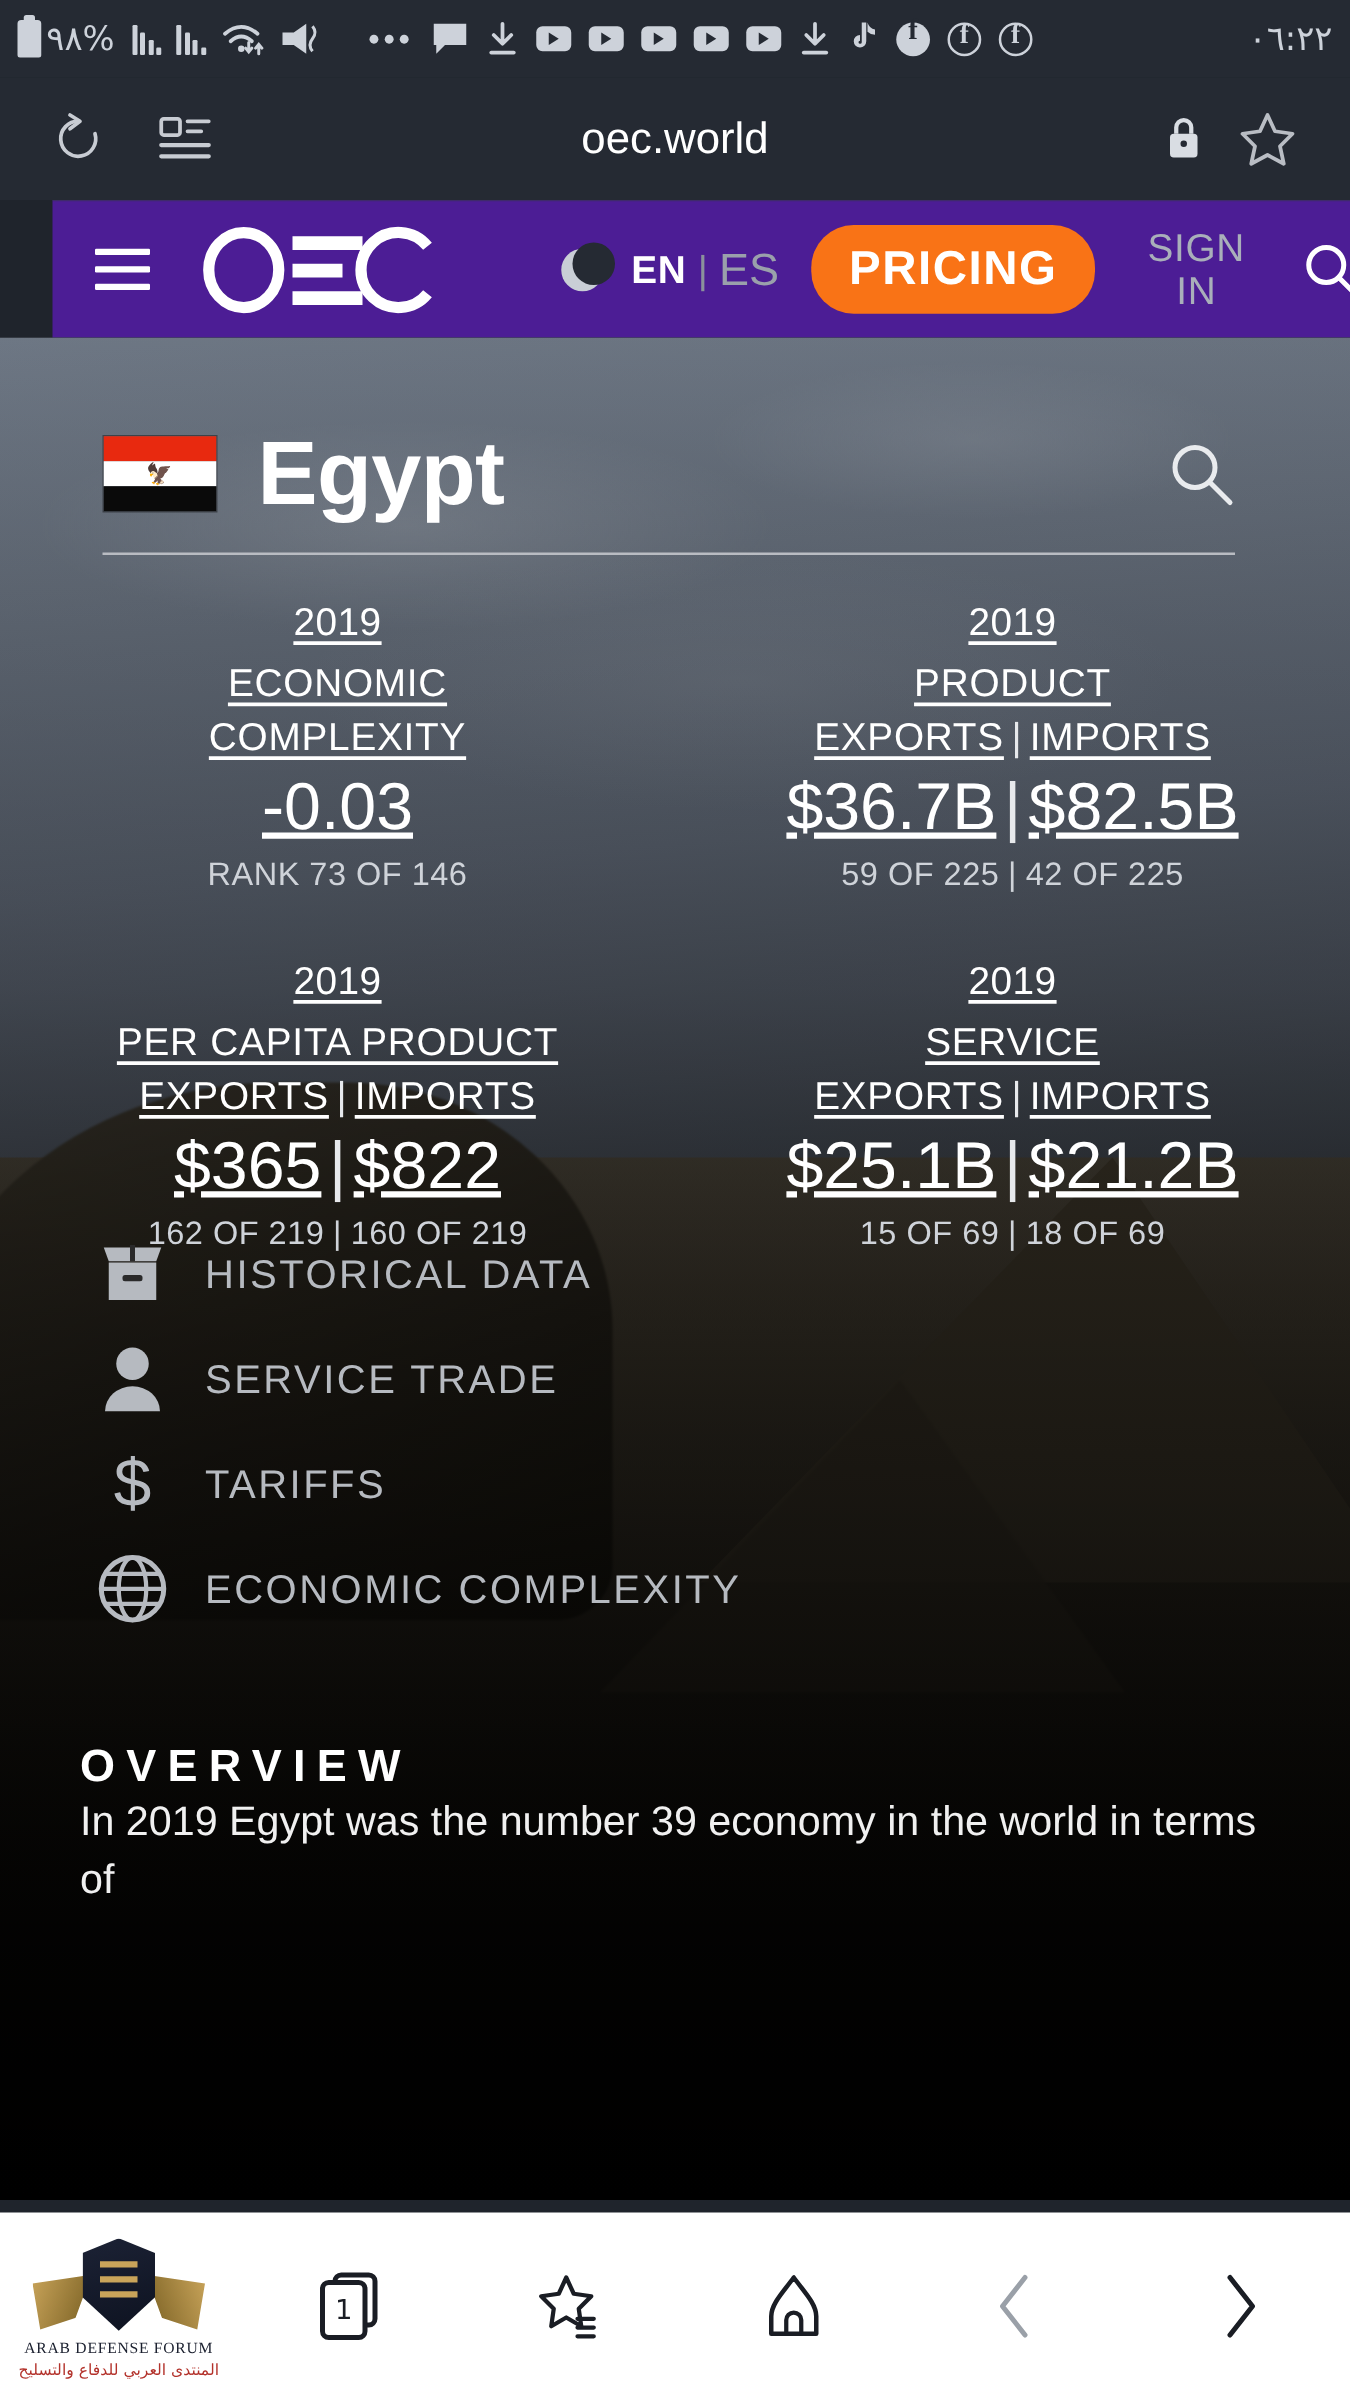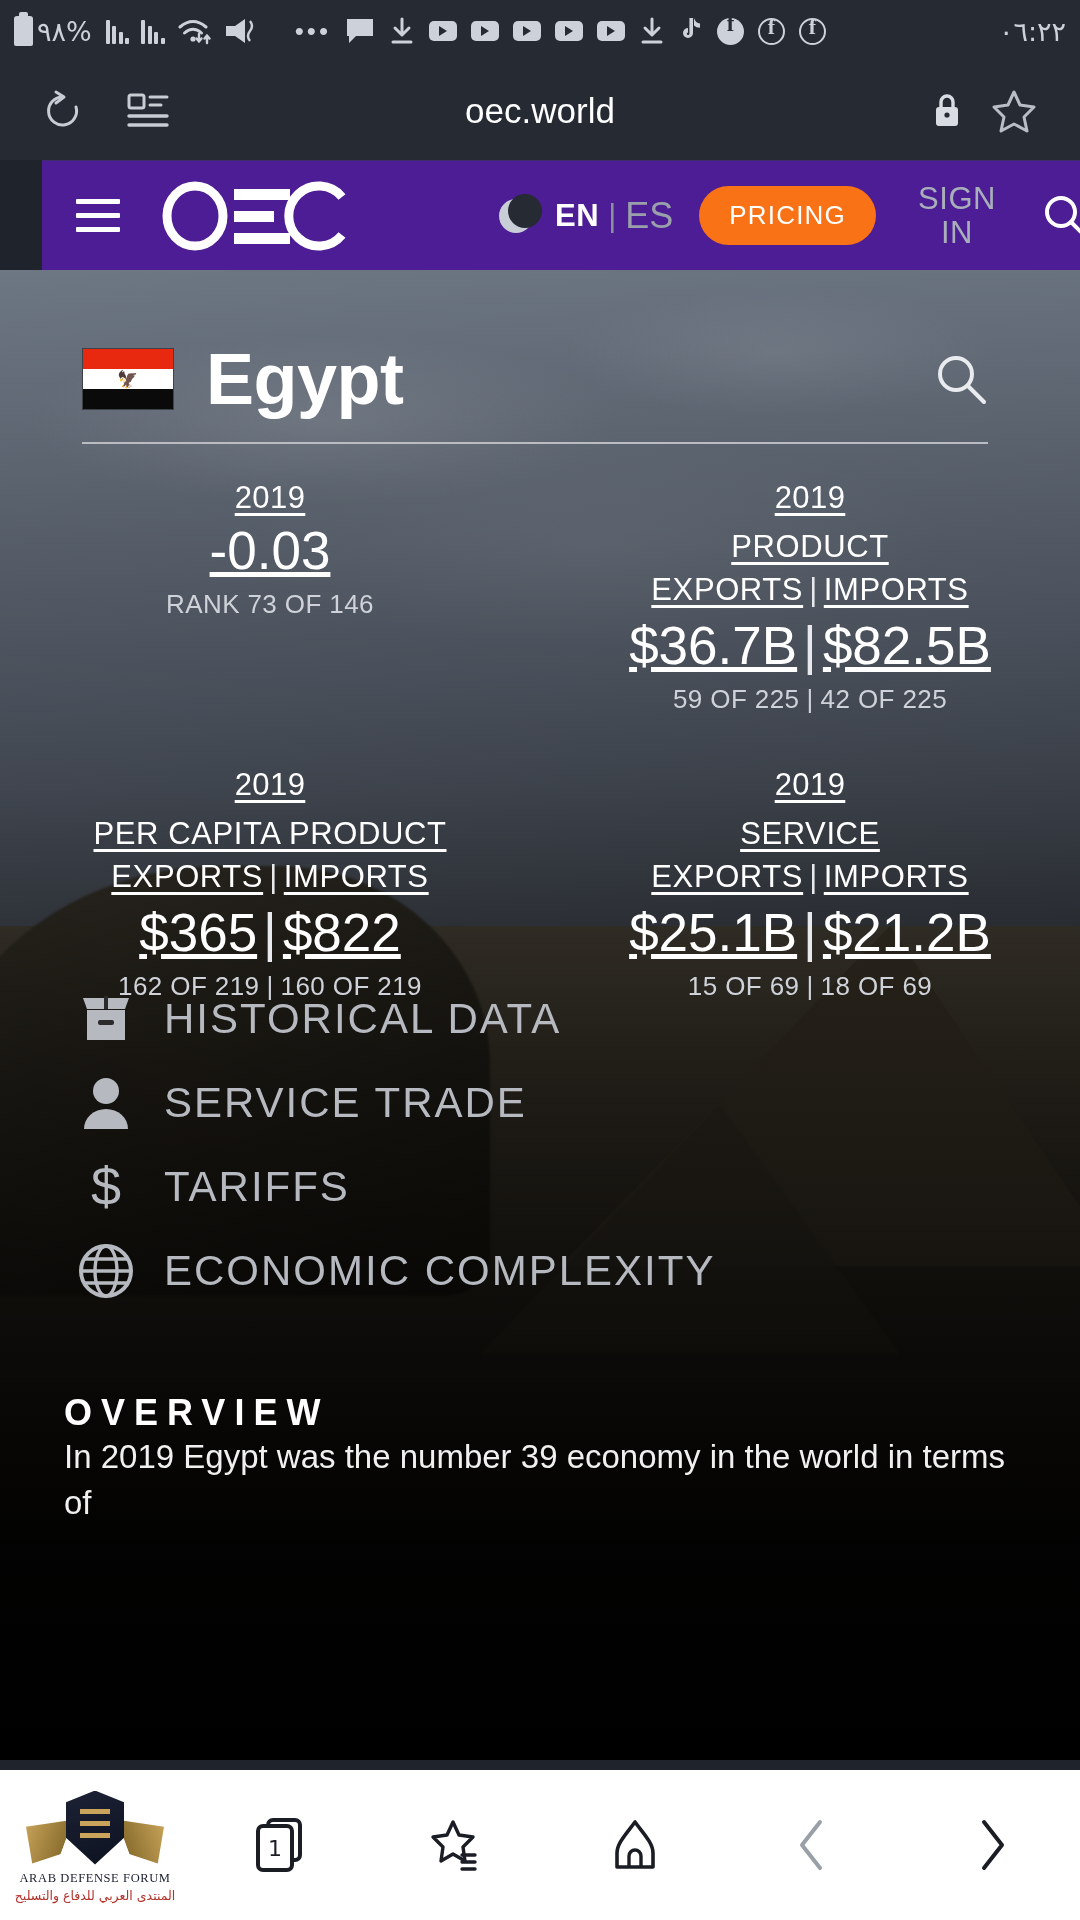--- a/index.html
+++ b/index.html
@@ -62,22 +62,22 @@
   .oeclogo { margin-left:40px; display:flex; align-items:center; }
   .oeclogo svg { display:block; }
   .navmid { margin-left:auto; display:flex; align-items:center; gap:0; }
   .moon { width:34px; height:34px; position:relative; margin-right:22px;}
   .moon::before { content:""; position:absolute; inset:0; border-radius:50%; background:#c9ced6; }
   .moon::after  { content:""; position:absolute; top:-5px; left:9px; width:34px; height:34px; border-radius:50%; background:#252a33; }
   .lang { font-size:31px; font-weight:bold; color:#ffffff; letter-spacing:0.5px;}
   .langsep { font-size:31px; color:#8b919c; margin:0 9px; font-weight:300;}
   .lang2 { font-size:36px; color:#9aa0ab; }
   .pricing {
-    margin-left:26px; background:#f97316; color:#fff; font-weight:normal;
-    font-size:26px; letter-spacing:1.2px; padding:14px 30px; border-radius:34px;
+    margin-left:26px; background:#f97316; color:#fff; font-weight:bold;
+    font-size:38px; letter-spacing:1.2px; padding:14px 30px; border-radius:34px;
     white-space:nowrap;
   }
   .signin {
     margin-left:26px; color:#a9afba; font-size:31px; line-height:34px;
     text-align:center; width:110px; letter-spacing:0.5px;
   }
   .navsearch { margin-left:30px; }
 
   
   .hero {
@@ -129,21 +129,21 @@
   .stat .lbl u { text-decoration:underline; text-underline-offset:5px;}
   .stat .val { font-size:53px; margin-top:4px; line-height:62px; letter-spacing:0px;}
   .stat .val u { text-decoration:underline; text-underline-offset:3px; }
   .stat .rank { font-size:26px; color:#cfd3d9; margin-top:7px; letter-spacing:.4px;}
   .pipe { color:#e7e9ec; margin:0 6px; font-weight:300;}
   .pipeThin { color:#cfd3d9; margin:0 7px;}
 
   
   .linklist { position:absolute; top:720px; left:78px; display:flex; flex-direction:column; gap:26px;}
   .linkrow { display:flex; align-items:center; gap:30px; height:58px;}
-  .linkrow .txt { font-size:42px; color:#b6bac0; letter-spacing:2px;text-align:right;}
+  .linkrow .txt { font-size:32px; color:#b6bac0; letter-spacing:2px;text-align:right;}
   .lico { width:56px; display:flex; align-items:center; justify-content:center; flex:none;}
 
   
   .overview { position:absolute; top:1122px; left:64px; right:40px;}
   .ovtitle { font-size:36px; color:#fff; font-weight:bold; letter-spacing:9px;}
   .ovtext { font-size:33px; color:#f0f0f0; line-height:46px; }
 
   
   .bottombar {
     position:absolute; bottom:0; left:0; width:1080px; height:150px;
@@ -312,20 +312,22 @@
         <svg class="heroSearch" width="54" height="54" viewBox="0 0 54 54">
           <circle cx="22" cy="22" r="16" stroke="#e9ebee" stroke-width="4" fill="none"></circle>
           <path d="M34 34 L50 50" stroke="#e9ebee" stroke-width="4" stroke-linecap="round"></path>
         </svg>
       </div>
 
       <div class="stats">
 
         <div class="stat">
           <div class="yr">2019</div>
+          <div class="lbl"><u>ECONOMIC</u><br>
+                           <u>COMPLEXITY</u></div>
           <div class="val"><u>-0.03</u></div>
           <div class="rank">RANK 73 OF 146</div>
         </div>
 
         <div class="stat">
           <div class="yr">2019</div>
           <div class="lbl"><u>PRODUCT</u><br>
             <u>EXPORTS</u><span class="pipe">|</span><u>IMPORTS</u>
           </div>
           <div class="val"><u>$36.7B</u><span class="pipe">|</span><u>$82.5B</u></div>

